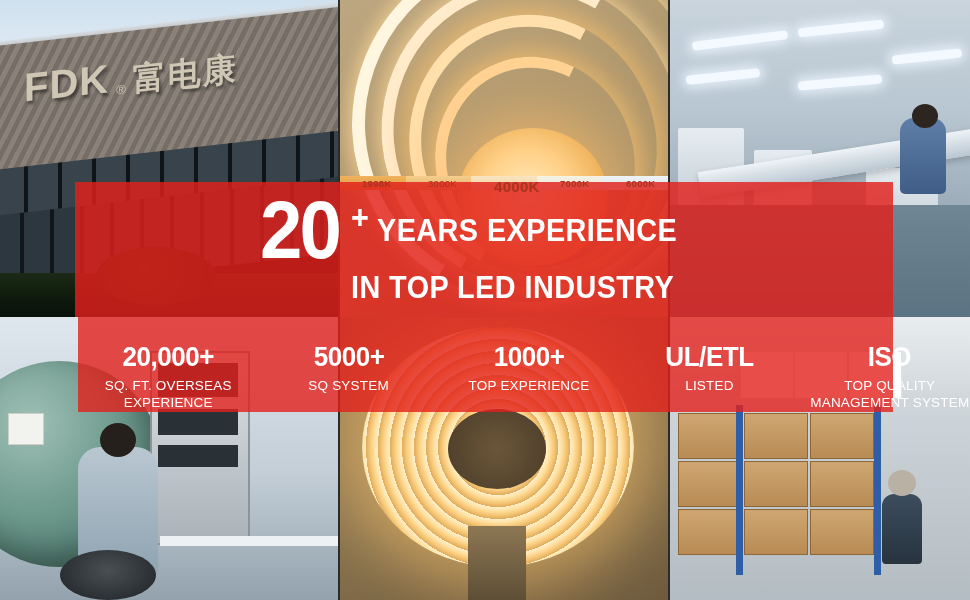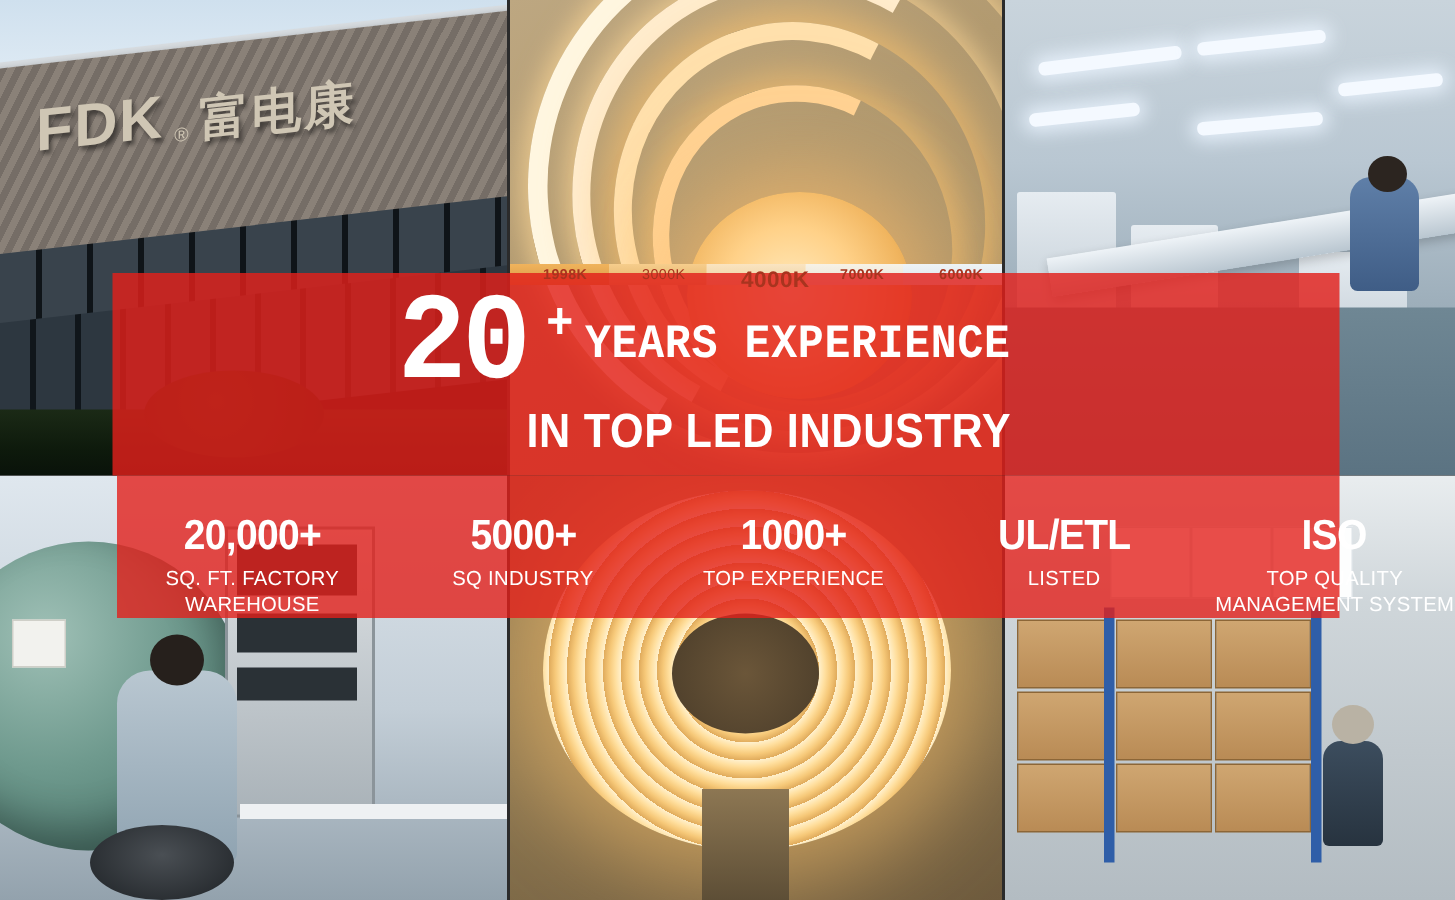--- a/index.html
+++ b/index.html
@@ -114,21 +114,21 @@
 
   
   .band-top{position:absolute;left:75px;top:182px;width:818px;height:135px;
     background:rgba(226,32,27,.82);}
   .band-bot{position:absolute;left:78px;top:317px;width:815px;height:95px;
     background:rgba(226,32,27,.80);}
 
   .headline{position:absolute;left:75px;top:182px;width:818px;height:135px;
     display:flex;flex-direction:column;justify-content:center;align-items:center;
     color:#fff;}
-  .hl-row1{display:flex;align-items:center;font-family:Liberation Mono, monospace;}
+  .hl-row1{display:flex;align-items:center;}
   .hl-20{font-weight:700;font-size:82px;line-height:.84;letter-spacing:-3px;
     transform:scaleX(.93);transform-origin:center;}
   .hl-plus{font-weight:700;font-size:34px;line-height:1;margin:-26px 7px 0 8px;
     transform:scaleX(.9);}
   .hl-years{font-weight:700;font-size:32px;line-height:1;letter-spacing:.5px;
     transform:scaleX(.9);transform-origin:left center;}
   .hl-row2{font-weight:700;font-size:32px;line-height:1;letter-spacing:.5px;
     margin-top:7px;margin-left:58px;transform:scaleX(.9);}
 
   .stats{position:absolute;left:78px;top:327px;width:902px;height:95px;
@@ -247,25 +247,25 @@
       <span class="hl-20">20</span>
       <span class="hl-plus">+</span>
       <span class="hl-years">YEARS EXPERIENCE</span>
     </div>
     <div class="hl-row2">IN TOP LED INDUSTRY</div>
   </div>
 
   <div class="stats">
     <div class="stat">
       <div class="stat-v">20,000+</div>
-      <div class="stat-l">SQ. FT. FACTORY WAREHOUSE</div>
+      <div class="stat-l">SQ. FT. OVERSEAS EXPERIENCE</div>
     </div>
     <div class="stat">
       <div class="stat-v">5000+</div>
-      <div class="stat-l">SQ INDUSTRY</div>
+      <div class="stat-l">SQ SYSTEM</div>
     </div>
     <div class="stat">
       <div class="stat-v">1000+</div>
       <div class="stat-l">TOP EXPERIENCE</div>
     </div>
     <div class="stat">
       <div class="stat-v">UL/ETL</div>
       <div class="stat-l">LISTED</div>
     </div>
     <div class="stat">

